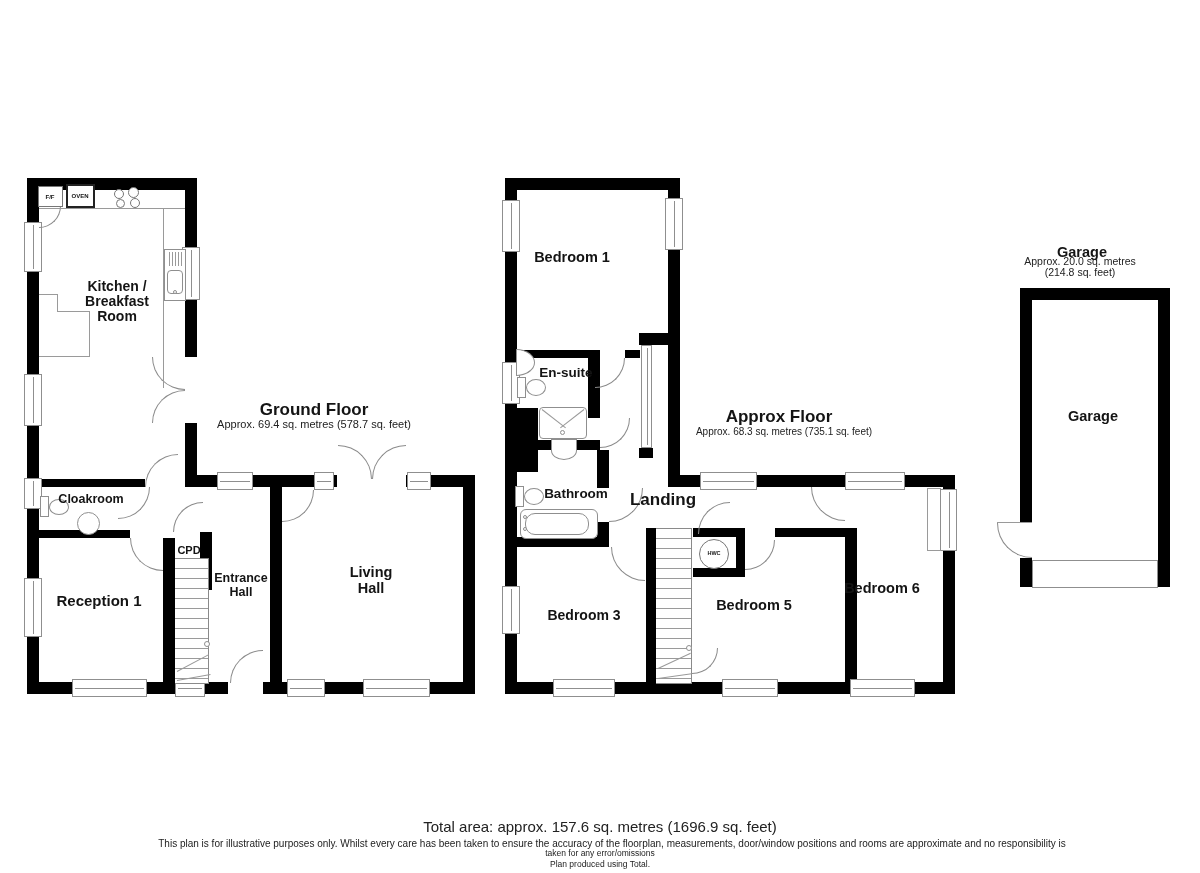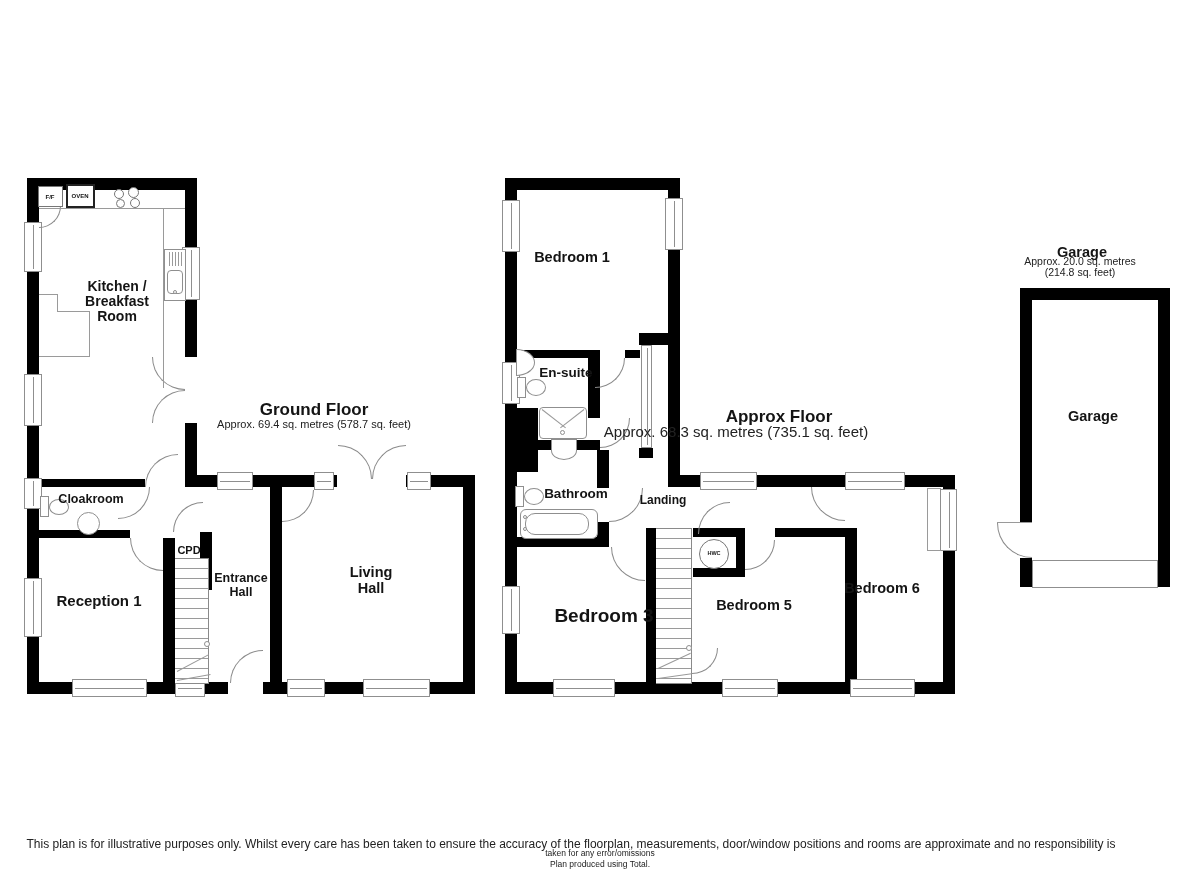--- a/index.html
+++ b/index.html
@@ -178,36 +178,37 @@
   <div class="fix" style="left:520px;top:509px;width:78px;height:30px;border-radius:6px"></div>
   <div class="fix" style="left:525px;top:513px;width:64px;height:22px;border-radius:10px"></div>
   <div class="fix circle" style="left:523px;top:515px;width:4px;height:4px"></div>
   <div class="fix circle" style="left:523px;top:527px;width:4px;height:4px"></div>
   <div class="fix circle" style="left:699px;top:539px;width:30px;height:30px;border-color:#777"></div>
   <div class="lbl tiny" style="left:714px;top:554px;font-size:5.5px">HWC</div>
 
   <div class="lbl" style="left:572px;top:258px;font-size:14.5px">Bedroom 1</div>
   <div class="lbl" style="left:566px;top:373px;font-size:13.5px">En-suite</div>
   <div class="lbl" style="left:779px;top:417px;font-size:17px">Approx Floor</div>
-  <div class="lbl sub" style="left:736px;top:432px;font-size:15px">Approx. 68.3 sq. metres (735.1 sq. feet)</div>
+  <div class="lbl sub" style="left:784px;top:432px;font-size:10px">Approx. 68.3 sq. metres (735.1 sq. feet)</div>
   <div class="lbl" style="left:576px;top:494px;font-size:13.5px">Bathroom</div>
-  <div class="lbl" style="left:663px;top:500px;font-size:12px">Landing</div>
-  <div class="lbl" style="left:604px;top:616px;font-size:19px">Bedroom 3</div>
+  <div class="lbl" style="left:663px;top:500px;font-size:17px">Landing</div>
+  <div class="lbl" style="left:584px;top:616px;font-size:14px">Bedroom 3</div>
   <div class="lbl" style="left:754px;top:606px;font-size:14.5px">Bedroom 5</div>
   <div class="lbl" style="left:882px;top:589px;font-size:14.5px">Bedroom 6</div>
 
   <div class="wall" style="left:1020px;top:288px;width:150px;height:12px"></div>
   <div class="wall" style="left:1020px;top:288px;width:12px;height:234px"></div>
   <div class="wall" style="left:1020px;top:558px;width:12px;height:29px"></div>
   <div class="wall" style="left:1158px;top:288px;width:12px;height:299px"></div>
   <div class="wall" style="left:1020px;top:575px;width:150px;height:12px"></div>
   <div class="door d-bl" style="left:997px;top:523px;width:35px;height:35px"></div>
   <div class="line" style="left:997px;top:522px;width:35px;height:1px"></div>
   <div class="fix" style="left:1032px;top:560px;width:126px;height:28px"></div>
   <div class="lbl" style="left:1082px;top:253px;font-size:14.5px">Garage</div>
   <div class="lbl sub" style="left:1080px;top:267px;font-size:10.5px">Approx. 20.0 sq. metres (214.8 sq. feet)</div>
   <div class="lbl" style="left:1093px;top:417px;font-size:14.5px">Garage</div>
 
-  <div class="lbl sub" style="left:571px;top:844px;font-size:12px;white-space:nowrap">This plan is for illustrative purposes only. Whilst every care has been taken to ensure the accuracy of the floorplan, measurements, door/window positions and rooms are approximate and no responsibility is</div>
+  <div class="lbl sub" style="left:600px;top:827px;font-size:15px;white-space:nowrap">Total area: approx. 157.6 sq. metres (1696.9 sq. feet)</div>
+  <div class="lbl sub" style="left:612px;top:844px;font-size:10px;white-space:nowrap">This plan is for illustrative purposes only. Whilst every care has been taken to ensure the accuracy of the floorplan, measurements, door/window positions and rooms are approximate and no responsibility is</div>
   <div class="lbl sub" style="left:600px;top:854px;font-size:8.5px;white-space:nowrap">taken for any error/omissions</div>
   <div class="lbl sub" style="left:600px;top:865px;font-size:8.5px;white-space:nowrap">Plan produced using Total.</div>
 
 </div>
 
 </body></html>

